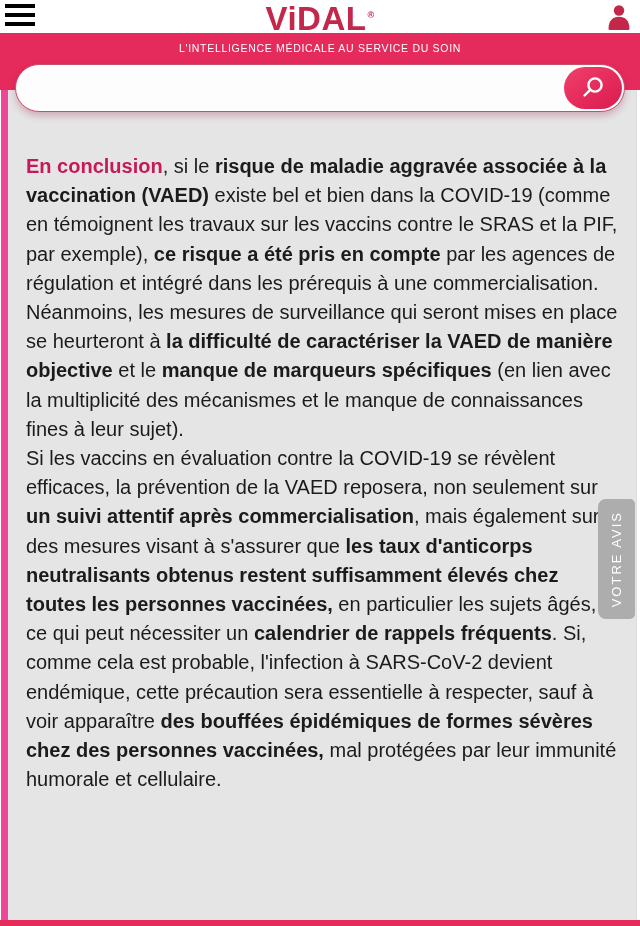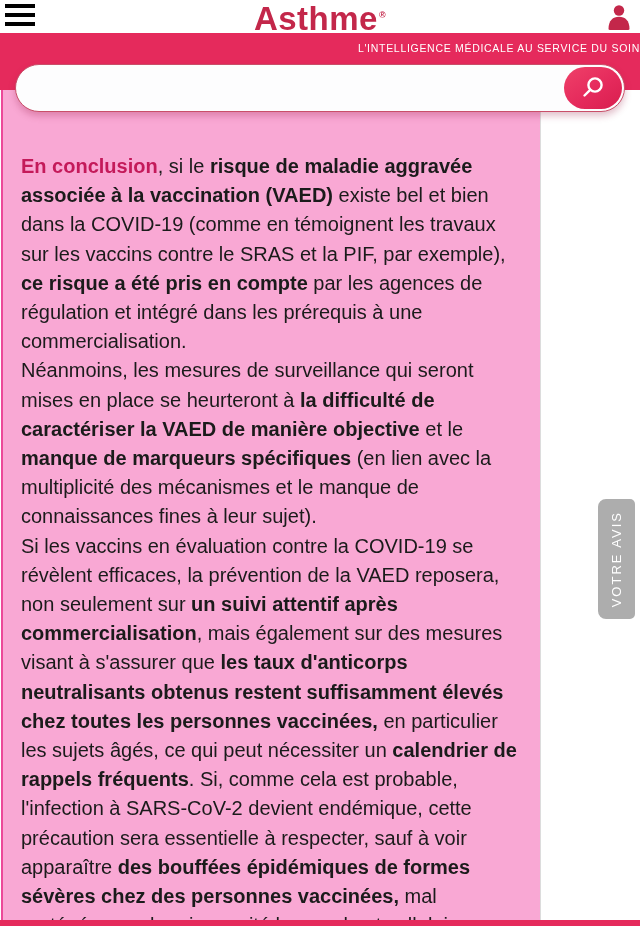--- a/index.html
+++ b/index.html
@@ -18,36 +18,36 @@
   .top-header{position:absolute;top:0;left:0;width:640px;height:33px;background:#fff;z-index:4;}
   .menu-button{position:absolute;left:3px;top:2px;width:34px;height:28px;background:transparent;border:none;cursor:pointer;padding:2px 2px;}
   .menu-button .bar{display:block;width:30px;height:3.5px;background:#000;margin:0 0 5.5px 0;}
   .brand-logo{position:absolute;left:50%;top:-3px;transform:translateX(-50%);text-decoration:none;
     color:var(--brand-crimson);font-weight:700;font-size:33px;letter-spacing:0.5px;line-height:36px;cursor:pointer;}
   .brand-logo sup{font-size:9px;font-weight:700;vertical-align:super;margin-left:1px;}
   .account-button{position:absolute;right:6px;top:4px;width:30px;height:27px;background:transparent;border:none;cursor:pointer;}
 
   
   .hero{position:absolute;top:33px;left:0;width:640px;height:57px;background:var(--banner-pink);z-index:3;}
-  .tagline{display:block;width:100%;text-align:right;color:#fff;font-size:10.5px;letter-spacing:0.7px;padding-top:9px;font-weight:400;}
+  .tagline{display:block;width:100%;text-align:center;color:#fff;font-size:10.5px;letter-spacing:0.7px;padding-top:9px;font-weight:400;}
 
   
   .search-bar{position:absolute;top:64px;left:15px;width:610px;height:48px;z-index:6;
     background:#fdfdfe;border:1.5px solid #c94f69;border-radius:26px;
     box-shadow:0 4px 7px rgba(150,30,70,0.28);}
   .search-input{position:absolute;left:26px;top:2px;height:42px;width:480px;border:none;outline:none;background:transparent;
     font-family:"Liberation Sans",sans-serif;font-size:15.5px;color:#444;}
   .search-input::placeholder{color:#b4b4bc;font-style:italic;opacity:1;}
   .search-button{position:absolute;right:2px;top:2px;bottom:2px;width:58px;border:none;border-radius:24px;cursor:pointer;
     background:linear-gradient(145deg,#ef4169 0%,var(--banner-pink) 55%,#d81e4e 100%);
     display:flex;align-items:center;justify-content:center;}
 
   
-  .content-card{position:absolute;top:90px;left:1px;width:540px;height:830px;background:#f9a8d4;
-    border-left:2px solid #ec4899;border-right:1px solid #dcdcdc;z-index:1;}
+  .content-card{position:absolute;top:90px;left:1px;width:636px;height:830px;background:#e5e5e5;
+    border-left:7px solid #ec4899;border-right:1px solid #dcdcdc;z-index:1;}
   .article{margin:62px 14px 0 18px;font-size:20px;line-height:29.2px;color:var(--body-text);font-weight:400;}
   .seg-normal{font-weight:400;}
   .seg-bold{font-weight:700;}
   .seg-bold-accent{font-weight:700;color:var(--accent-text);}
 
   
   .feedback-tab{position:absolute;top:499px;right:5px;width:37px;height:120px;background:var(--tab-gray);
     border:none;border-radius:8px 5px 5px 8px;cursor:pointer;z-index:7;
     display:flex;align-items:center;justify-content:center;}
   .feedback-tab-label{writing-mode:vertical-rl;transform:rotate(180deg);
@@ -60,21 +60,21 @@
 <body>
 
 <div class="screen">
 
   <div class="top-header">
     <button class="menu-button" aria-label="menu">
       <span class="bar"></span>
       <span class="bar"></span>
       <span class="bar"></span>
     </button>
-    <a class="brand-logo"><span>Asthme</span><sup>®</sup></a>
+    <a class="brand-logo"><span>ViDAL</span><sup>®</sup></a>
     <button class="account-button" aria-label="account">
       <svg width="28" height="26" viewBox="0 0 28 26">
         <circle cx="14" cy="6.5" r="5.2" fill="#c3274a"></circle>
         <path d="M3.5 25 C3.5 16.5 8 12.8 14 12.8 C20 12.8 24.5 16.5 24.5 25 Q24.5 26 23 26 L5 26 Q3.5 26 3.5 25 Z" fill="#c3274a"></path>
       </svg>
     </button>
   </div>
 
   <div class="hero">
     <span class="tagline">L'INTELLIGENCE MÉDICALE AU SERVICE DU SOIN</span>

